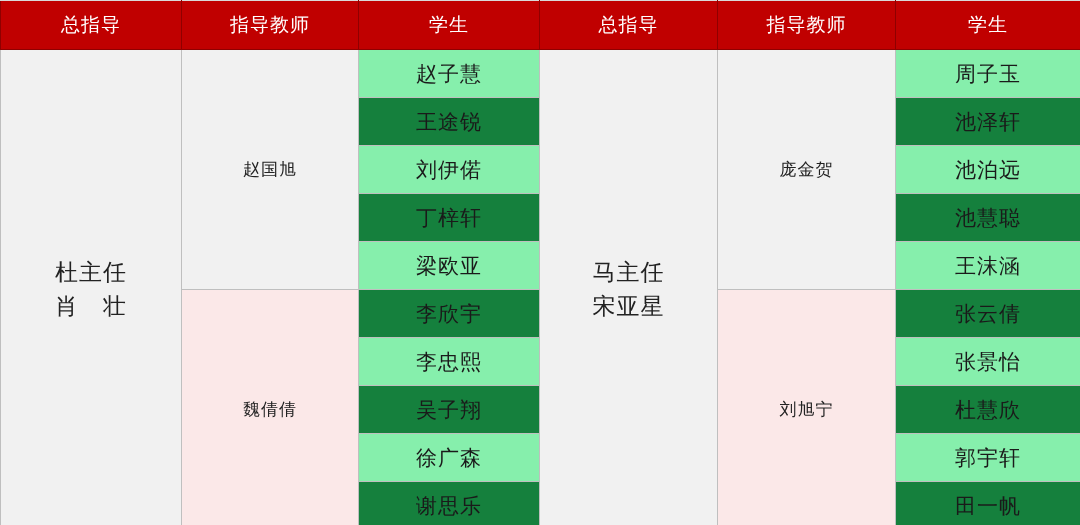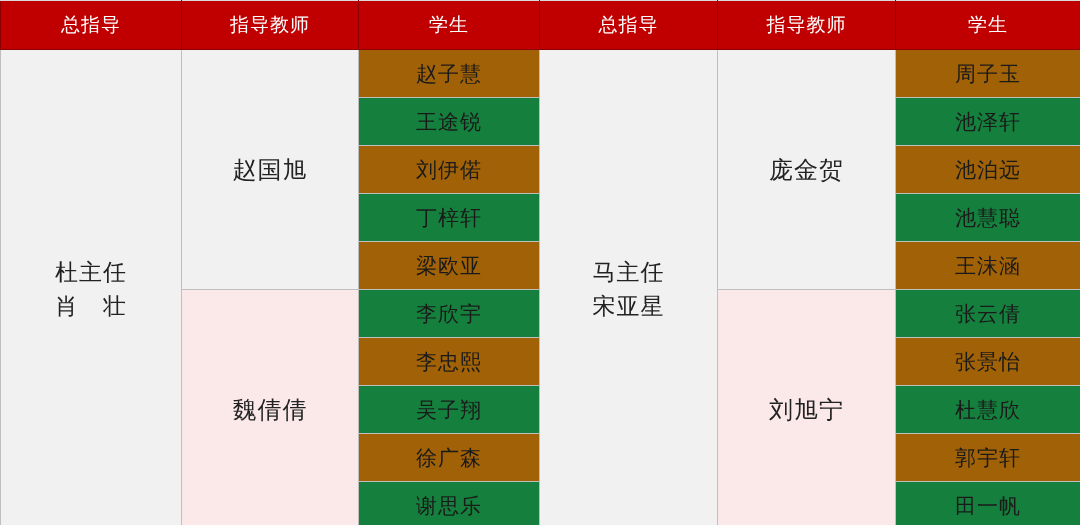--- a/index.html
+++ b/index.html
@@ -46,33 +46,33 @@
   }
   .cell-director {
     background: #f1f1f1;
     font-size: 23px;
     color: #222222;
     line-height: 1.45;
     white-space: pre-line;
     letter-spacing: 1px;
   }
   .cell-teacher {
-    font-size: 24px;
+    font-size: 17px;
     color: #222222;
     letter-spacing: 1px;
   }
   .cell-teacher.tone-grey { background: #f1f1f1; }
   .cell-teacher.tone-light { background: #fbe8e8; }
   .cell-student {
     height: 47px;
     font-size: 21px;
     color: #1a1a1a;
     letter-spacing: 1px;
   }
-  .cell-student.tone-dark  { background: #a16207; }
+  .cell-student.tone-dark  { background: #86efac; }
   .cell-student.tone-light { background: #15803d; }
 </style>
 </head>
 <body>
 
 <table id="assignment-table">
   <colgroup>
     <col class="c-director">
     <col class="c-teacher">
     <col class="c-student">

